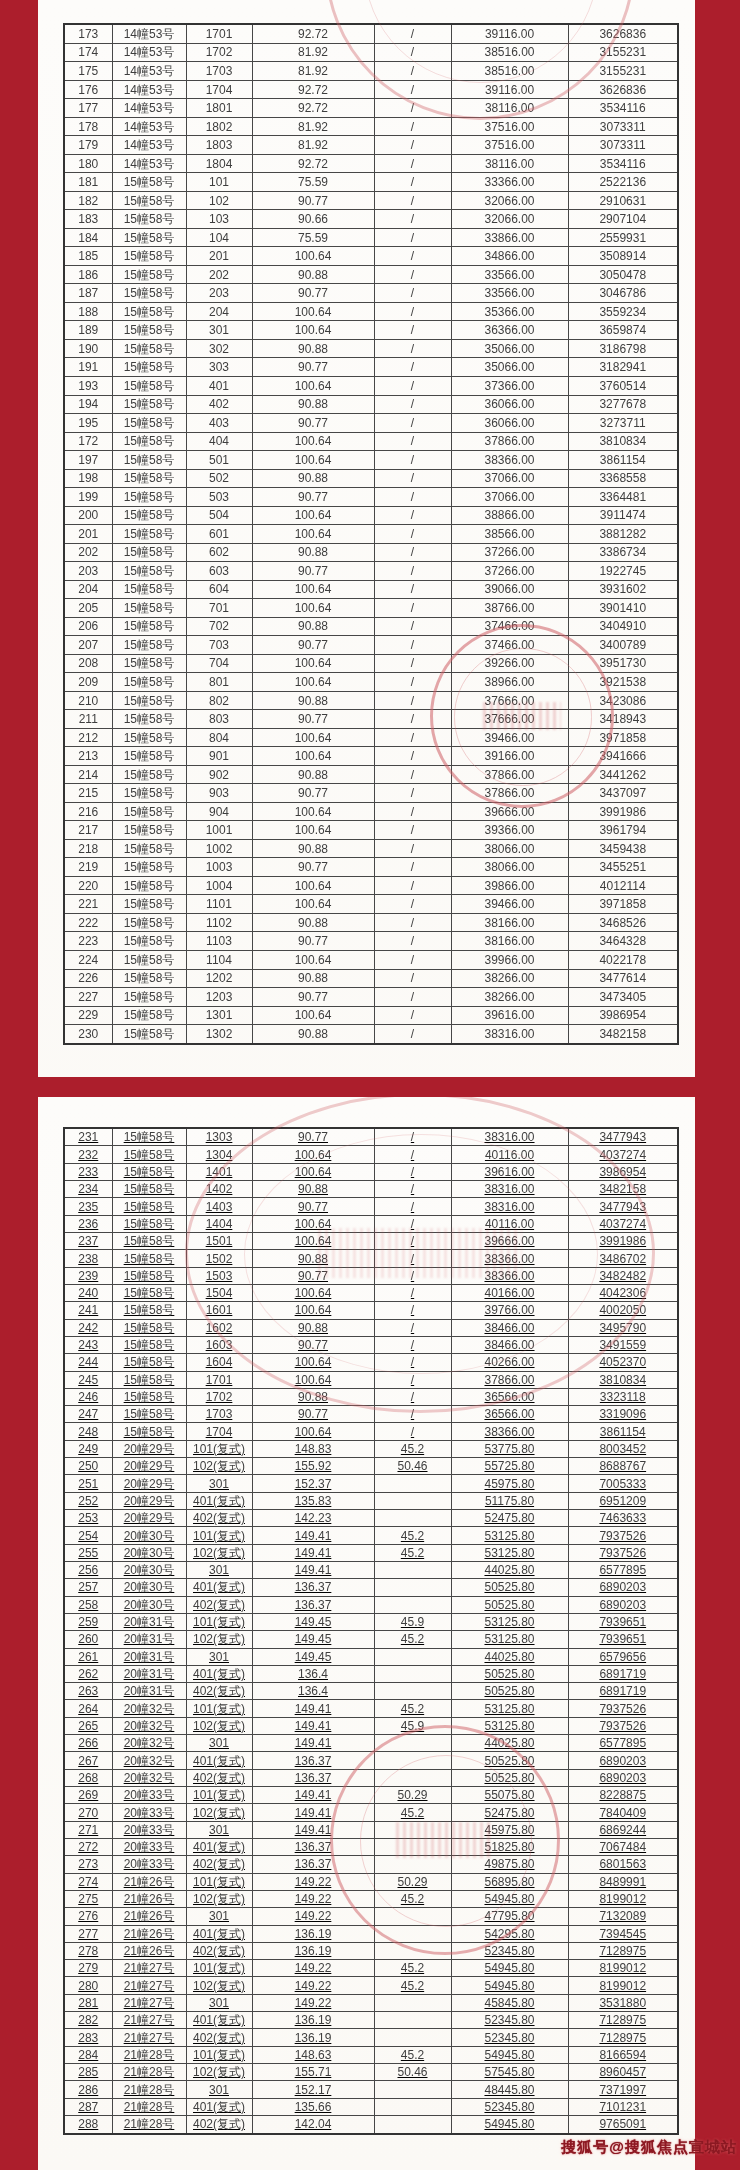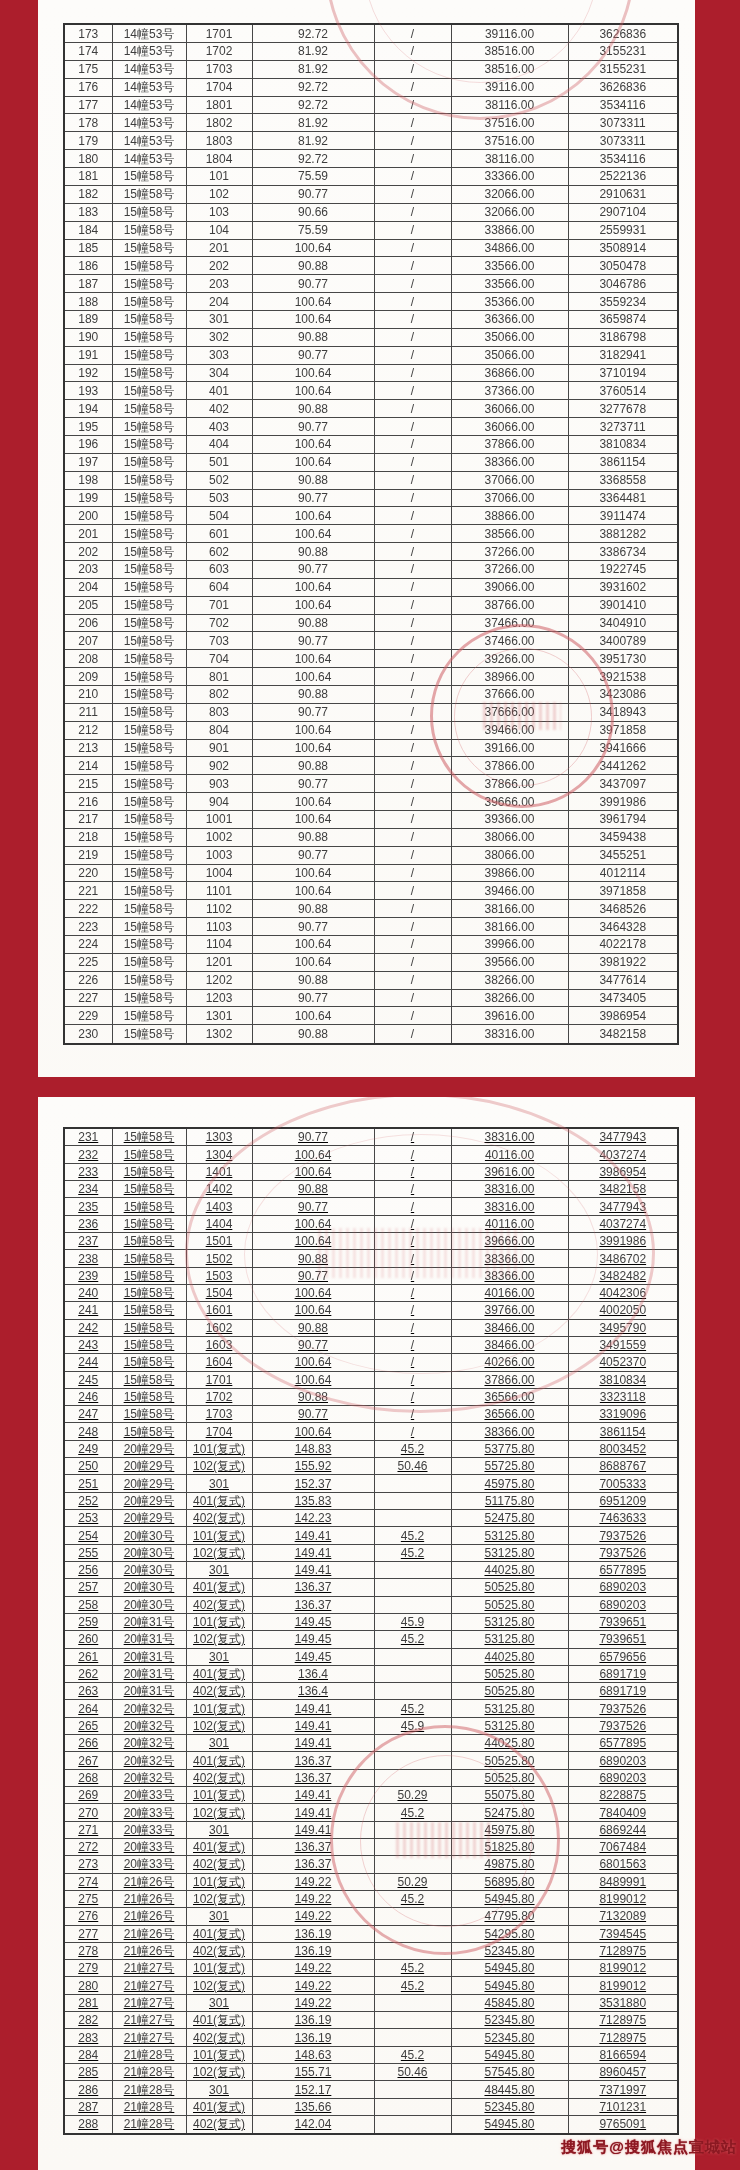--- a/index.html
+++ b/index.html
@@ -230,29 +230,20 @@
         <tr>
           <td>191</td>
           <td>15幢58号</td>
           <td>303</td>
           <td>90.77</td>
           <td>/</td>
           <td>35066.00</td>
           <td>3182941</td>
         </tr>
         <tr>
-          <td>192</td>
-          <td>15幢58号</td>
-          <td>304</td>
-          <td>100.64</td>
-          <td>/</td>
-          <td>36866.00</td>
-          <td>3710194</td>
-        </tr>
-        <tr>
           <td>193</td>
           <td>15幢58号</td>
           <td>401</td>
           <td>100.64</td>
           <td>/</td>
           <td>37366.00</td>
           <td>3760514</td>
         </tr>
         <tr>
           <td>194</td>
@@ -266,21 +257,21 @@
         <tr>
           <td>195</td>
           <td>15幢58号</td>
           <td>403</td>
           <td>90.77</td>
           <td>/</td>
           <td>36066.00</td>
           <td>3273711</td>
         </tr>
         <tr>
-          <td>196</td>
+          <td>172</td>
           <td>15幢58号</td>
           <td>404</td>
           <td>100.64</td>
           <td>/</td>
           <td>37866.00</td>
           <td>3810834</td>
         </tr>
         <tr>
           <td>197</td>
           <td>15幢58号</td>
@@ -525,29 +516,20 @@
           <td>3464328</td>
         </tr>
         <tr>
           <td>224</td>
           <td>15幢58号</td>
           <td>1104</td>
           <td>100.64</td>
           <td>/</td>
           <td>39966.00</td>
           <td>4022178</td>
-        </tr>
-        <tr>
-          <td>225</td>
-          <td>15幢58号</td>
-          <td>1201</td>
-          <td>100.64</td>
-          <td>/</td>
-          <td>39566.00</td>
-          <td>3981922</td>
         </tr>
         <tr>
           <td>226</td>
           <td>15幢58号</td>
           <td>1202</td>
           <td>90.88</td>
           <td>/</td>
           <td>38266.00</td>
           <td>3477614</td>
         </tr>

